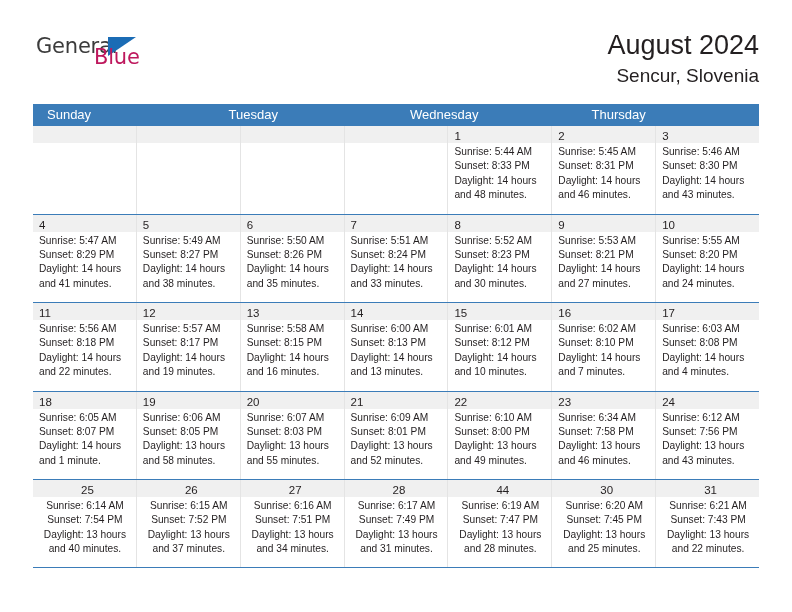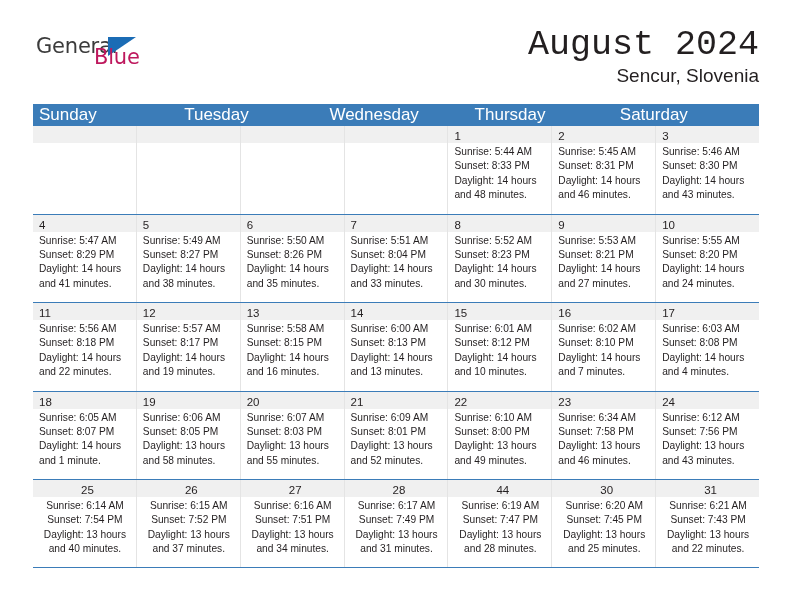--- a/index.html
+++ b/index.html
@@ -63,25 +63,24 @@
     color: #be185d;
     font-family: "DejaVu Sans", sans-serif;
   }
   .title-block {
     position: absolute;
     right: 0;
     top: 0;
     text-align: right;
   }
   .cal-title {
-    font-size: 35px;
+    font-size: 27px;
     color: #231f20;
     line-height: 34px;
     white-space: nowrap;
-    font-family: Liberation Mono, monospace;
   }
   .cal-subtitle {
     font-size: 19px;
     color: #231f20;
     line-height: 20px;
     margin-top: 4px;
     white-space: nowrap;
   }
 
   
@@ -92,23 +91,23 @@
     width: 726px;
   }
   .weekday-row {
     display: flex;
     background: #3b7cb8;
     height: 21px;
   }
   .weekday {
     flex: 1 1 0;
     color: #ffffff;
-    font-size: 17px;
+    font-size: 13px;
     line-height: 21px;
-    padding-left: 6px;
+    padding-left: 14px;
     box-sizing: border-box;
     white-space: nowrap;
   }
   .week-row {
     display: flex;
     border-top: 1.6px solid #3b7cb8;
     height: 88.5px;
     box-sizing: border-box;
   }
   .week-row.last {
@@ -165,21 +164,20 @@
     </div>
 
   </div>
 
   <div class="calendar">
     <div class="weekday-row">
       <div class="weekday">Sunday</div>
       <div class="weekday">Tuesday</div>
       <div class="weekday">Wednesday</div>
       <div class="weekday">Thursday</div>
-      <div class="weekday">Saturday</div>
     </div>
     <div id="weeks-container">
         <div class="week-row">
           <div class="day-cell empty">
             <div class="day-num-band"><span class="day-num"></span></div>
           </div>
           <div class="day-cell empty">
             <div class="day-num-band"><span class="day-num"></span></div>
           </div>
           <div class="day-cell empty">
@@ -241,21 +239,21 @@
               <div class="day-line">Sunrise: 5:50 AM</div>
               <div class="day-line">Sunset: 8:26 PM</div>
               <div class="day-line">Daylight: 14 hours</div>
               <div class="day-line">and 35 minutes.</div>
             </div>
           </div>
           <div class="day-cell">
             <div class="day-num-band"><span class="day-num">7</span></div>
             <div class="day-body">
               <div class="day-line">Sunrise: 5:51 AM</div>
-              <div class="day-line">Sunset: 8:04 PM</div>
+              <div class="day-line">Sunset: 8:24 PM</div>
               <div class="day-line">Daylight: 14 hours</div>
               <div class="day-line">and 33 minutes.</div>
             </div>
           </div>
           <div class="day-cell">
             <div class="day-num-band"><span class="day-num">8</span></div>
             <div class="day-body">
               <div class="day-line">Sunrise: 5:52 AM</div>
               <div class="day-line">Sunset: 8:23 PM</div>
               <div class="day-line">Daylight: 14 hours</div>

